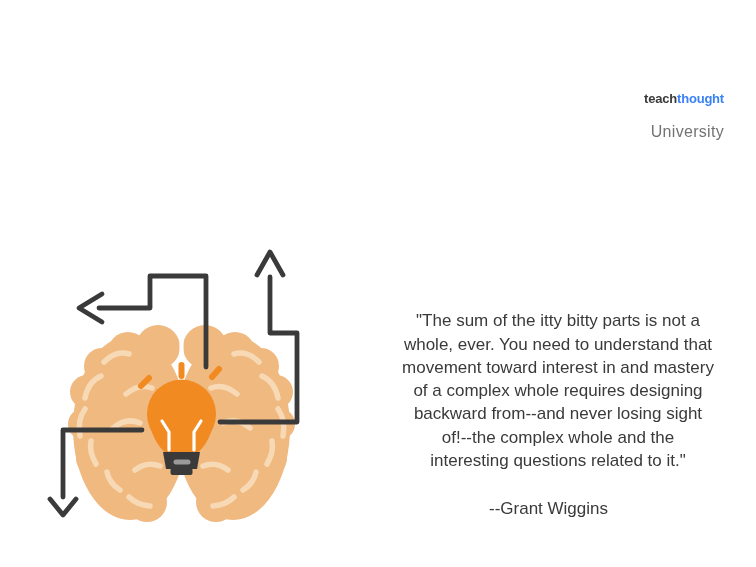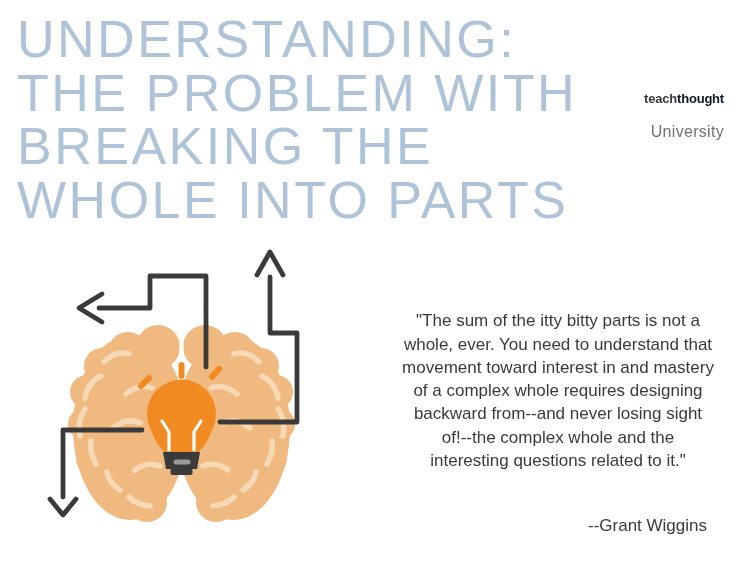--- a/index.html
+++ b/index.html
@@ -12,44 +12,38 @@
     position: absolute; left: 17px; top: 13px; width: 600px;
     color: #aec3d8; font-size: 52px; line-height: 53.5px;
     letter-spacing: 2.5px; font-weight: 400;
   }
   .logo {
     position: absolute; top: 92px; right: 32px;
     display: flex; flex-direction: column; align-items: flex-end;
   }
   .logo-brand { font-size: 13px; font-weight: bold; letter-spacing: -0.2px; line-height: 13px; }
   .logo-brand .dark { color: #3a3a3a; text-align: right; }
-  .logo-brand .red  { color: #0f172a; }
+  .logo-brand .red  { color: #3b82f6; }
   .logo-sub { font-size: 16px; color: #737373; line-height: 21px; margin-top: 16px; letter-spacing: 0.3px; }
   .quote {
     position: absolute; left: 390px; top: 286px; width: 336px;
     color: #3a3a3a; font-size: 17px; line-height: 23.3px;
     text-align: center; white-space: pre-line;
   }
   .attribution {
-    margin-top: 42px; text-align: right; padding-right: 19px;
+    margin-top: 25px; text-align: center; padding-right: 19px;
     white-space: normal;
   }
   .illustration { position: absolute; left: 40px; top: 245px; }
 </style>
 </head>
 <body>
 
 <div class="poster">
 
-  <div class="title">
-    <div>UNDERSTANDING:</div>
-    <div>THE PROBLEM WITH</div>
-    <div>BREAKING THE</div>
-    <div>WHOLE INTO PARTS</div>
-  </div>
 
   <div class="logo">
     <div class="logo-brand"><span class="dark">teach</span><span class="red">thought</span></div>
     <div class="logo-sub">University</div>
   </div>
 
   <div class="quote">
     <span>"The sum of the itty bitty parts is not a
 whole, ever. You need to understand that
 movement toward interest in and mastery

